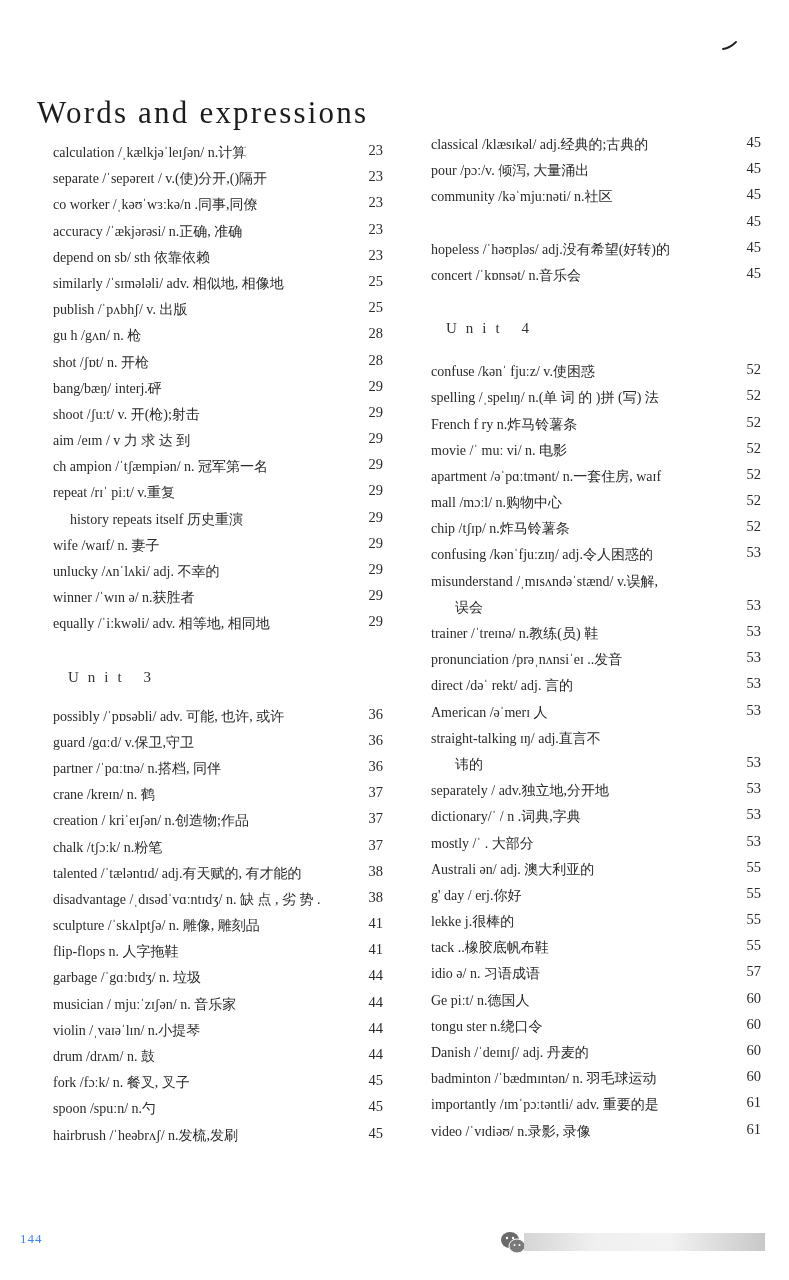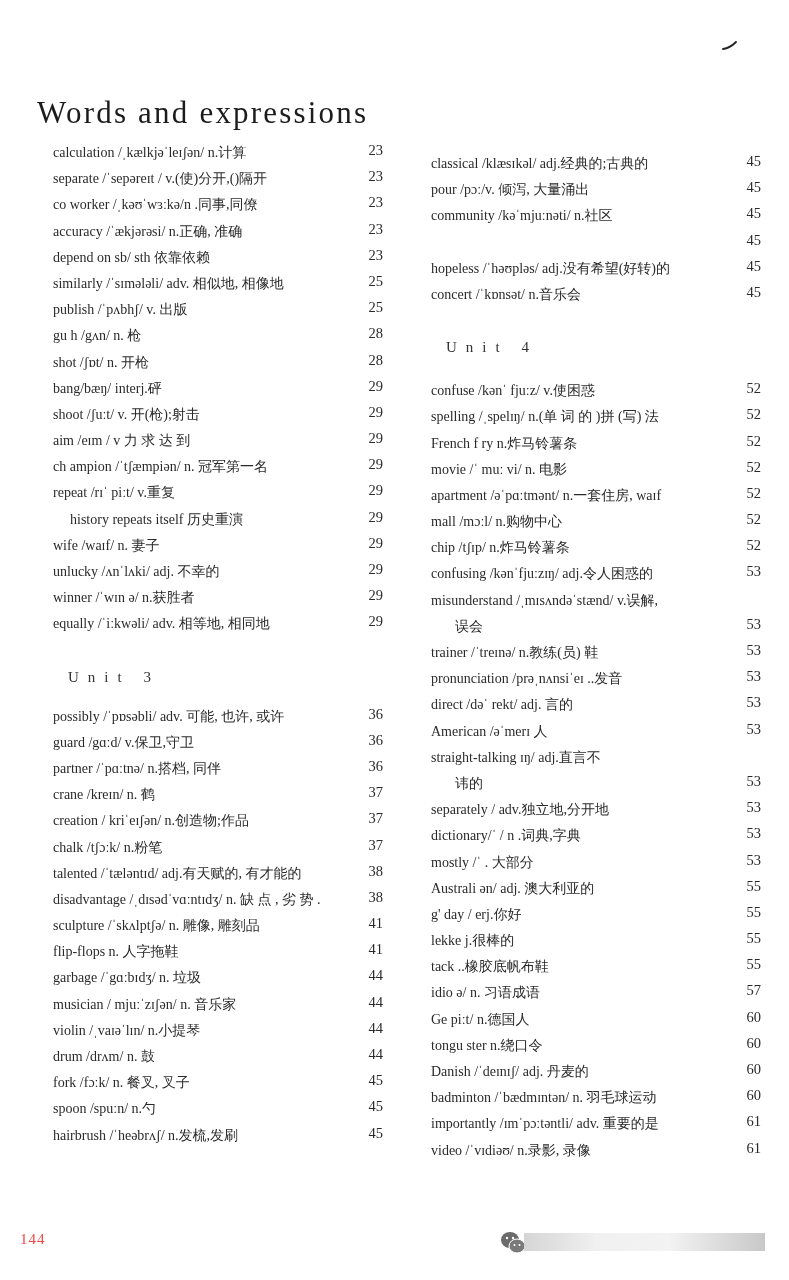--- a/index.html
+++ b/index.html
@@ -9,35 +9,35 @@
   }
   .page-title {
     position: absolute; left: 37px; top: 74px;
     font-size: 31px; letter-spacing: 2.2px; color: #1c1c1c; font-weight: normal;
   }
   .corner-mark {
     position: absolute; left: 722px; top: 40px; width: 16px; height: 10px;
   }
   .col { position: absolute; }
   .col-left { left: 53px; top: 140px; width: 330px; }
-  .col-right { left: 431px; top: 151px; width: 330px; }
+  .col-right { left: 431px; top: 132px; width: 330px; }
   .entry {
     position: relative; font-size: 14px; line-height: 26.2px; height: 26.2px;
     white-space: nowrap;
   }
   .entry .text { position: absolute; left: 0; top: 0; }
   .entry.indent .text { left: 17px; }
   .entry .page { position: absolute; right: 0; top: -3px; font-size: 14.5px; }
   .entry.cont-only .text { left: 24px; }
   .unit-heading {
     font-size: 15px; letter-spacing: 9px; height: 26px; line-height: 26px; color: #333;
   }
   .spacer { height: 26px; }
   .footer-page {
-    position: absolute; left: 20px; top: 1231px; font-size: 15px; letter-spacing: 1px; color: #ef4444;
+    position: absolute; left: 20px; top: 1231px; font-size: 13px; letter-spacing: 1px; color: #3b82f6;
   }
   .watermark {
     position: absolute; left: 500px; top: 1230px; width: 265px; height: 24px;
   }
   .watermark .bar {
     position: absolute; left: 24px; top: 3px; width: 241px; height: 18px;
     background: linear-gradient(90deg, #d5d5d5 0%, #f0f0f0 30%, #f3f3f3 60%, #c8c8c8 100%);
   }
   .watermark .icon { position: absolute; left: 0; top: 0; }
 </style>

